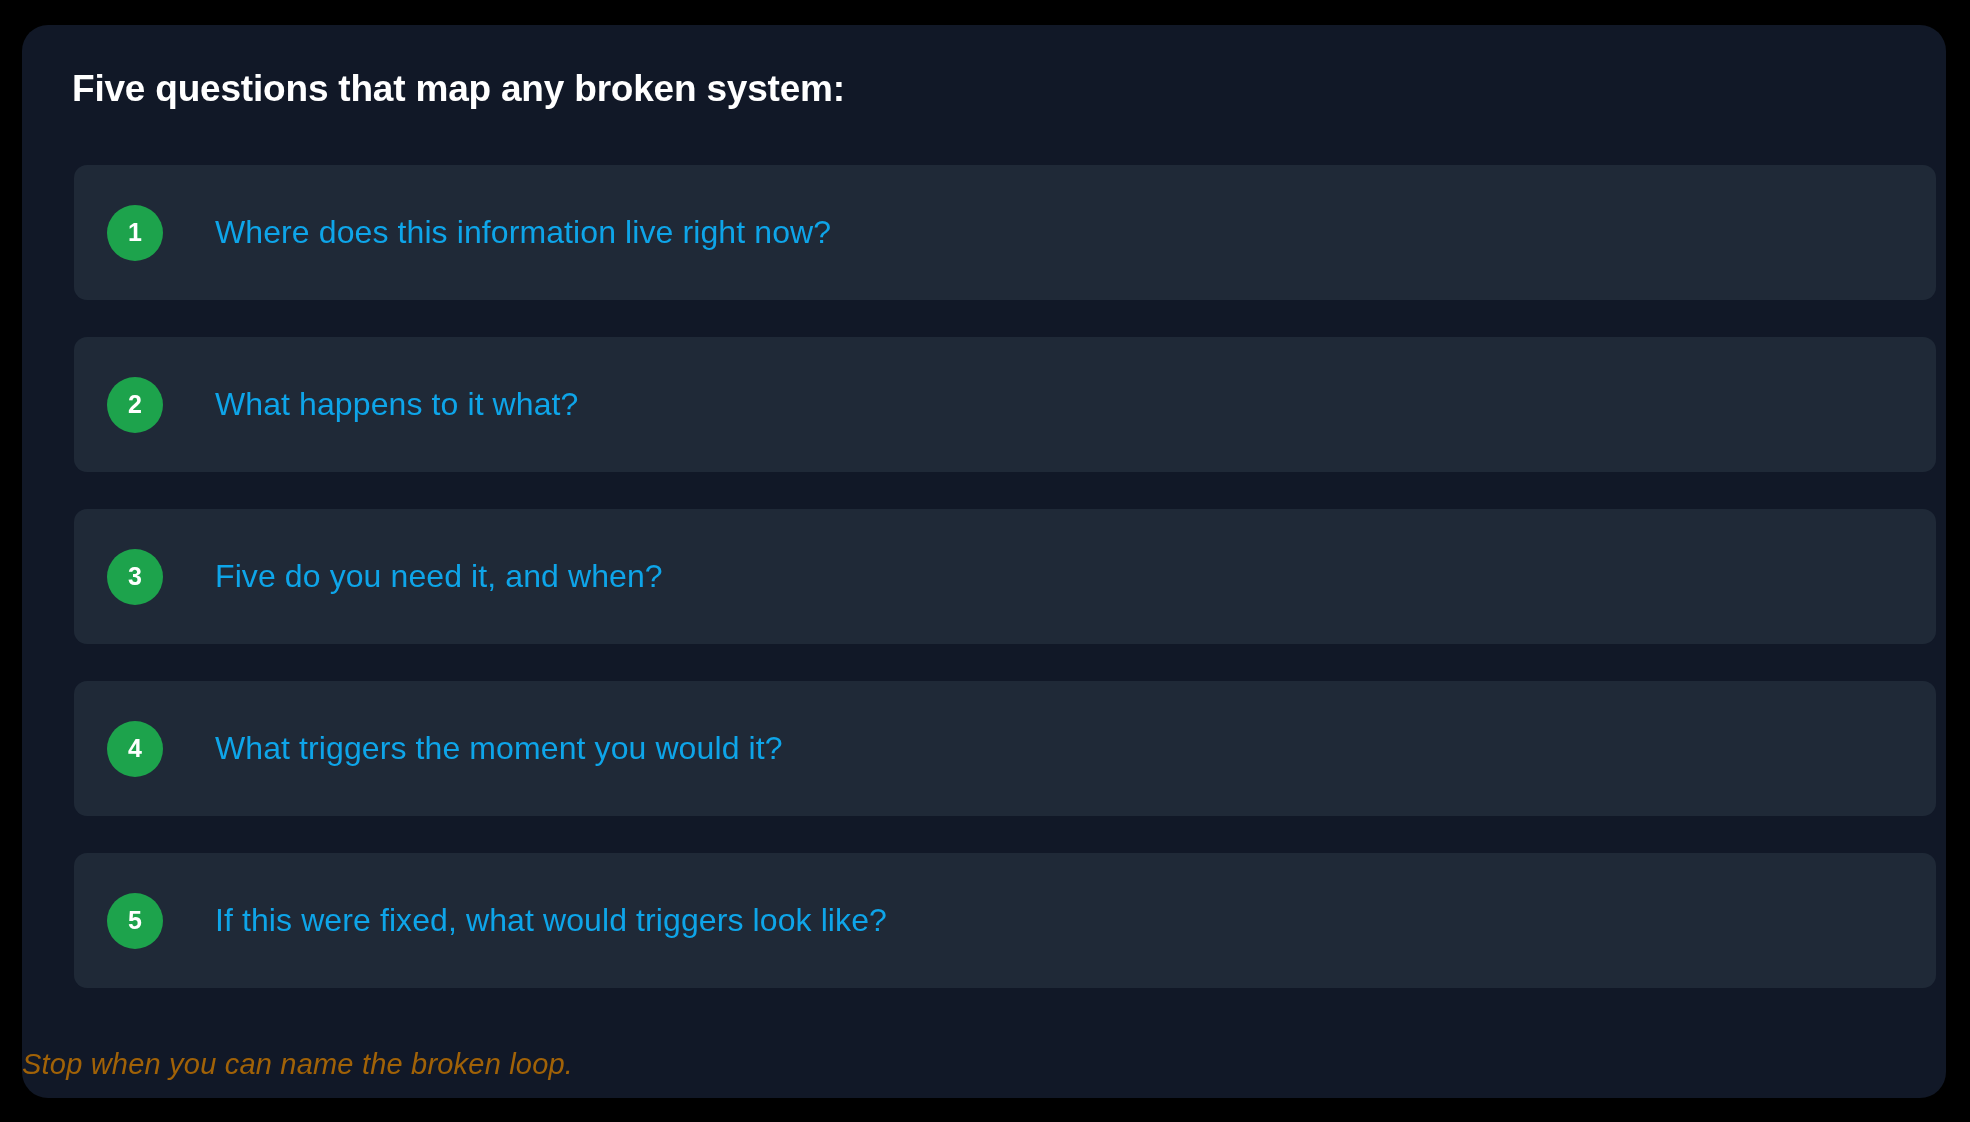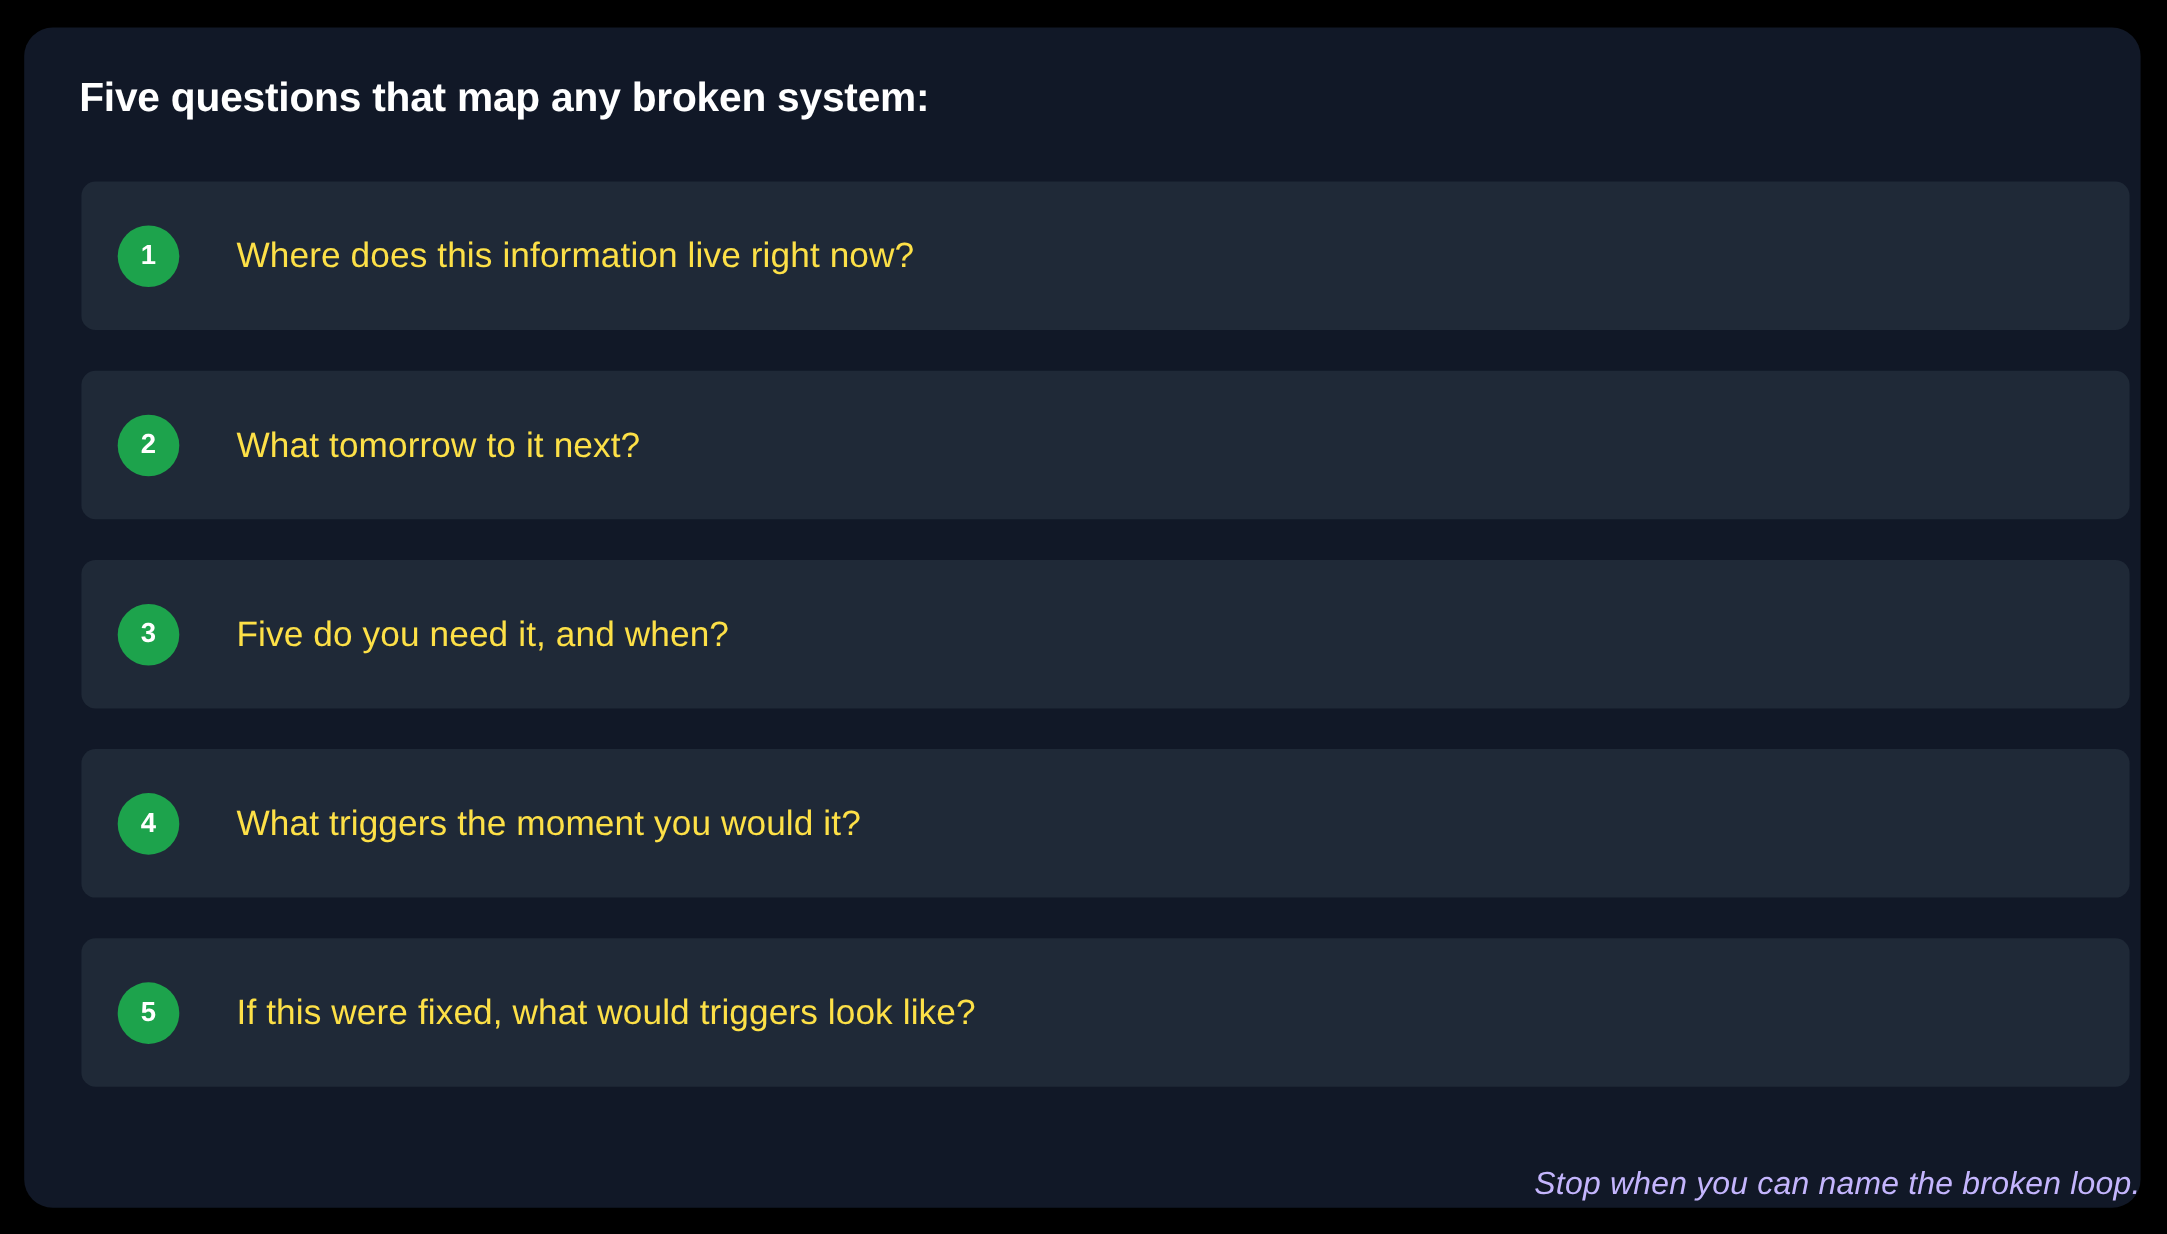--- a/index.html
+++ b/index.html
@@ -74,38 +74,37 @@
     font-size: 25px;
     font-weight: 600;
     line-height: 1;
     user-select: none;
   }
 
   .question-text {
     margin-left: 52px;
     font-size: 32px;
     font-weight: 400;
-    color: #fde047;
+    color: #0ea5e9;
     letter-spacing: 0.1px;
     white-space: nowrap;
     line-height: 1.2;
   }
 
   #panel-footer {
     position: absolute;
     left: 0;
     right: 0;
     top: 1022px;
-    text-align: right;
+    text-align: left;
     font-size: 29px;
     font-style: italic;
-    color: #c4b5fd;
+    color: #a16207;
     letter-spacing: 0.2px;
     line-height: 1.2;
-    margin-top: 12px;
   }
 </style>
 </head>
 <body>
 
 <div id="panel">
 
   <div id="panel-title">Five questions that map any broken system:</div>
 
   <div id="question-list">
@@ -114,21 +113,21 @@
       <div class="badge">
         <span>1</span>
       </div>
       <div class="question-text">Where does this information live right now?</div>
     </div>
 
     <div class="question-card">
       <div class="badge">
         <span>2</span>
       </div>
-      <div class="question-text">What tomorrow to it next?</div>
+      <div class="question-text">What happens to it what?</div>
     </div>
 
     <div class="question-card">
       <div class="badge">
         <span>3</span>
       </div>
       <div class="question-text">Five do you need it, and when?</div>
     </div>
 
     <div class="question-card">

